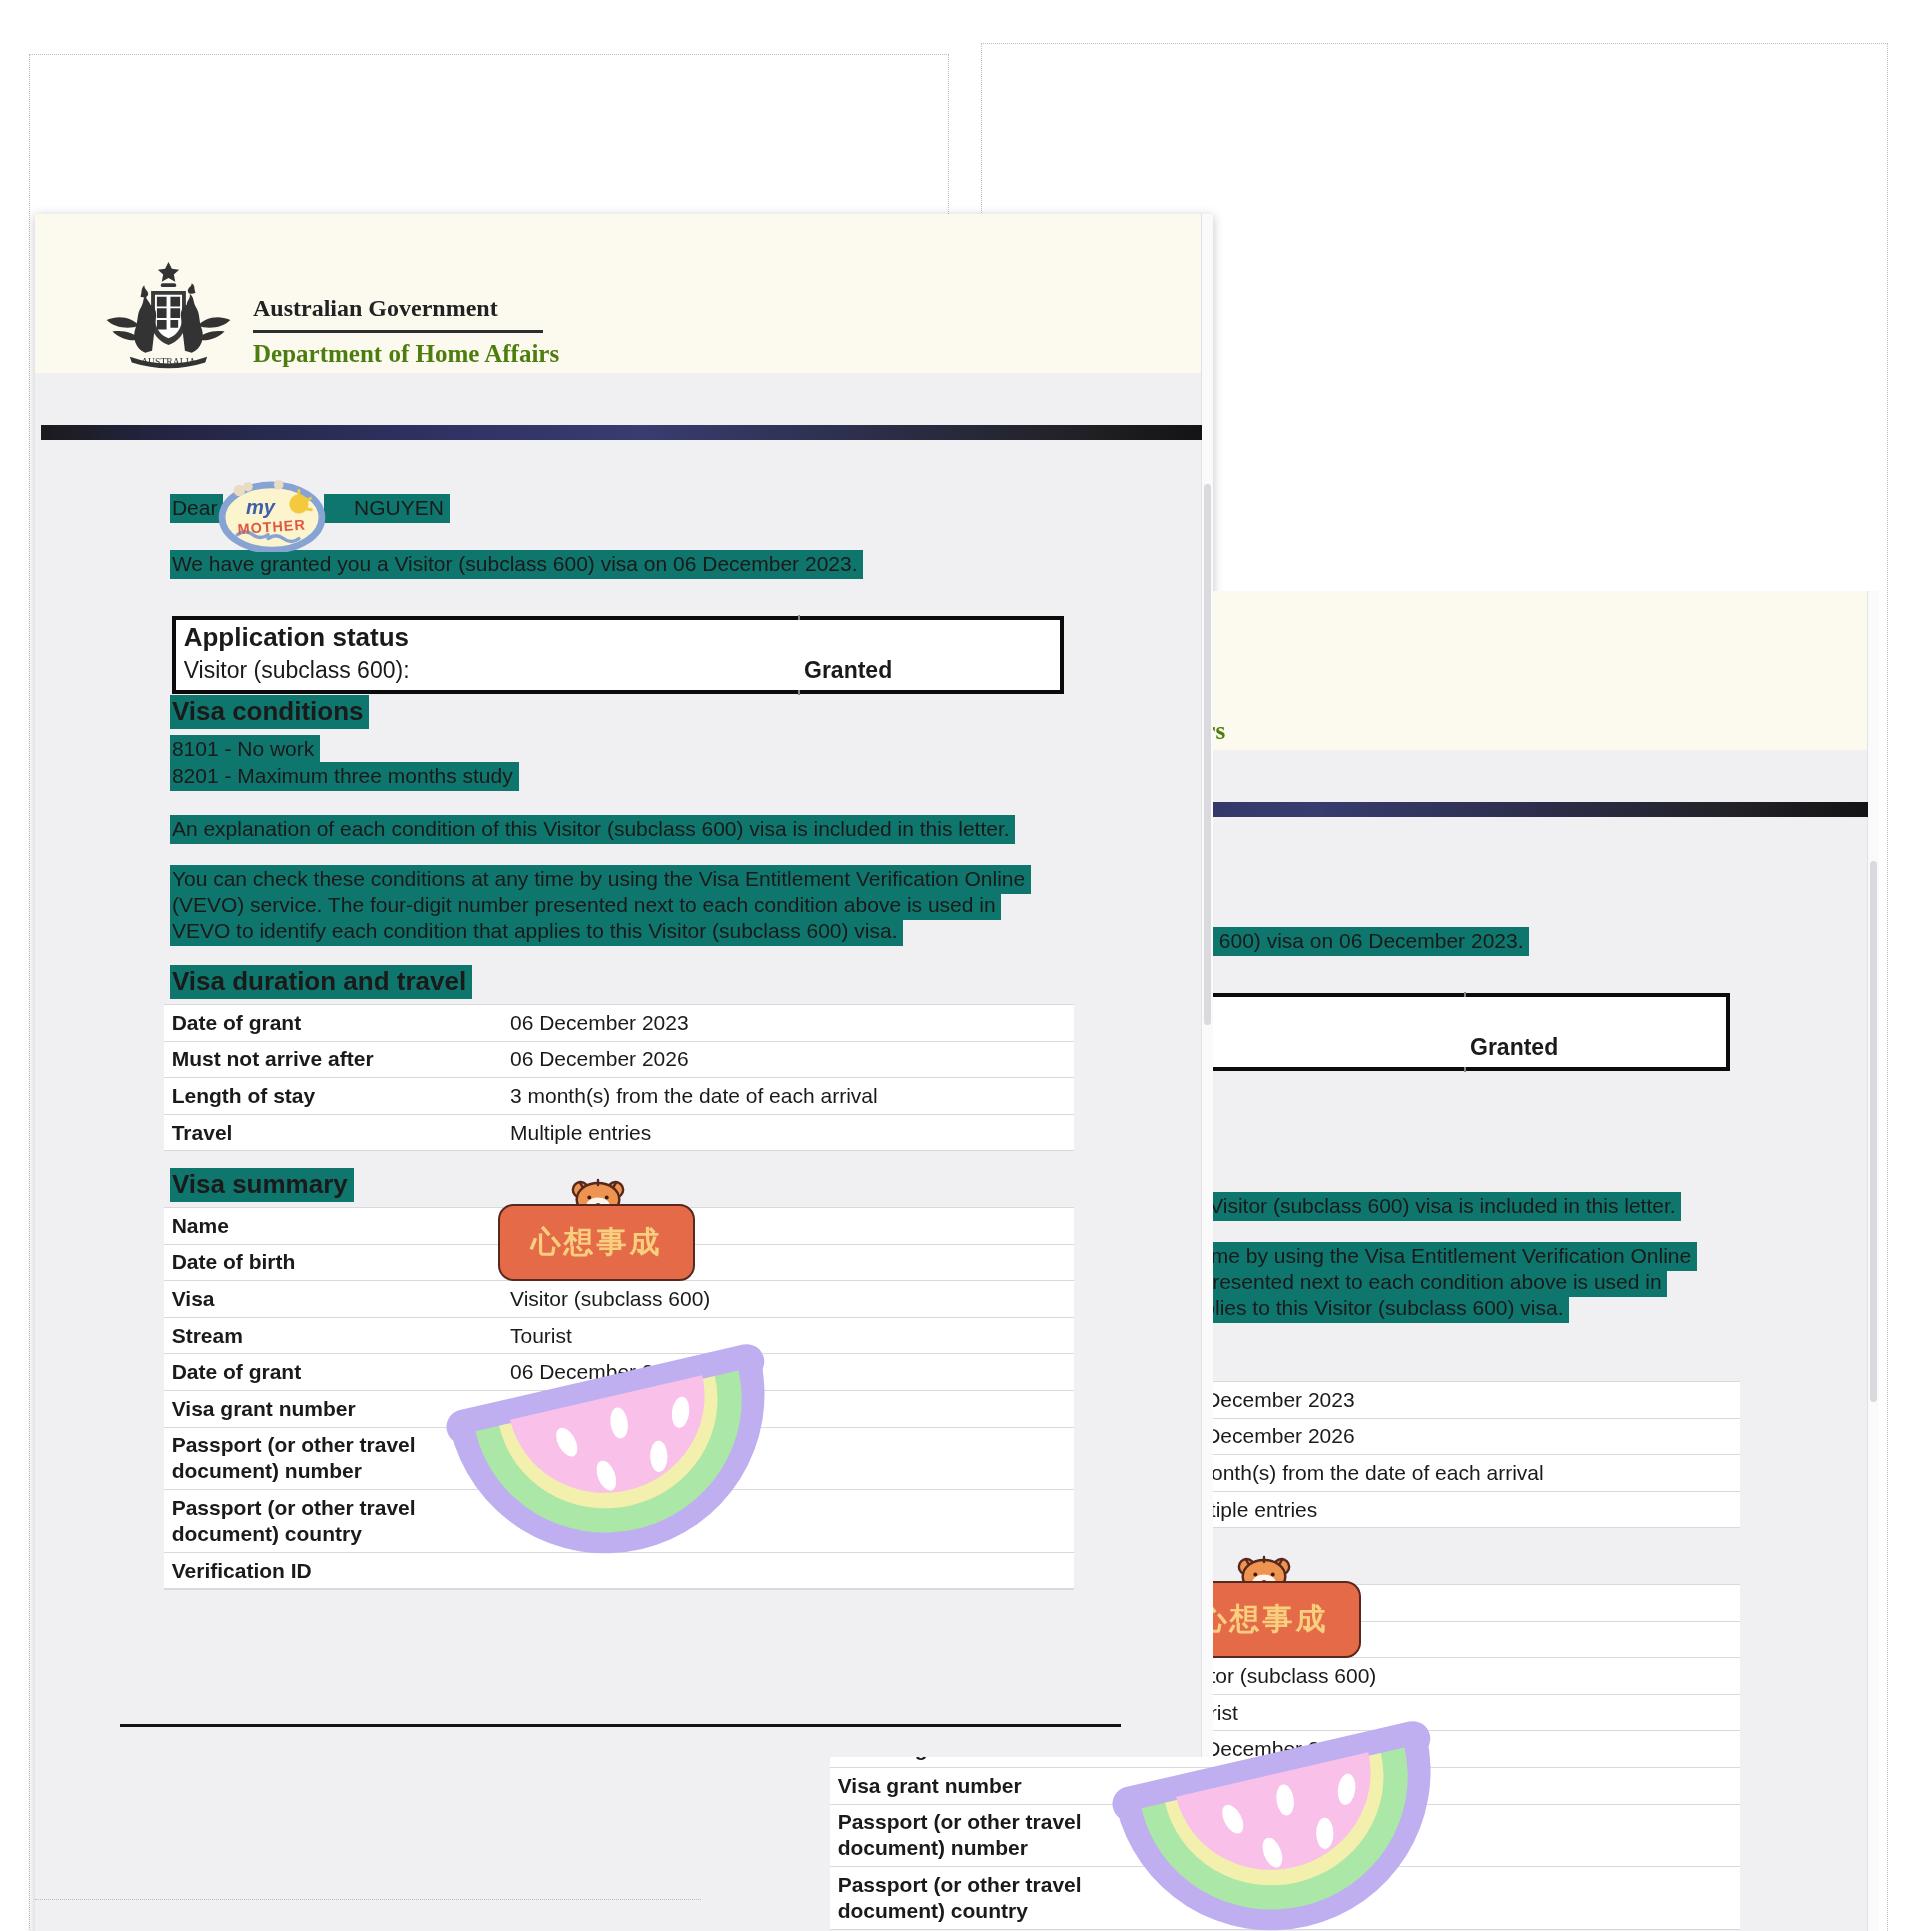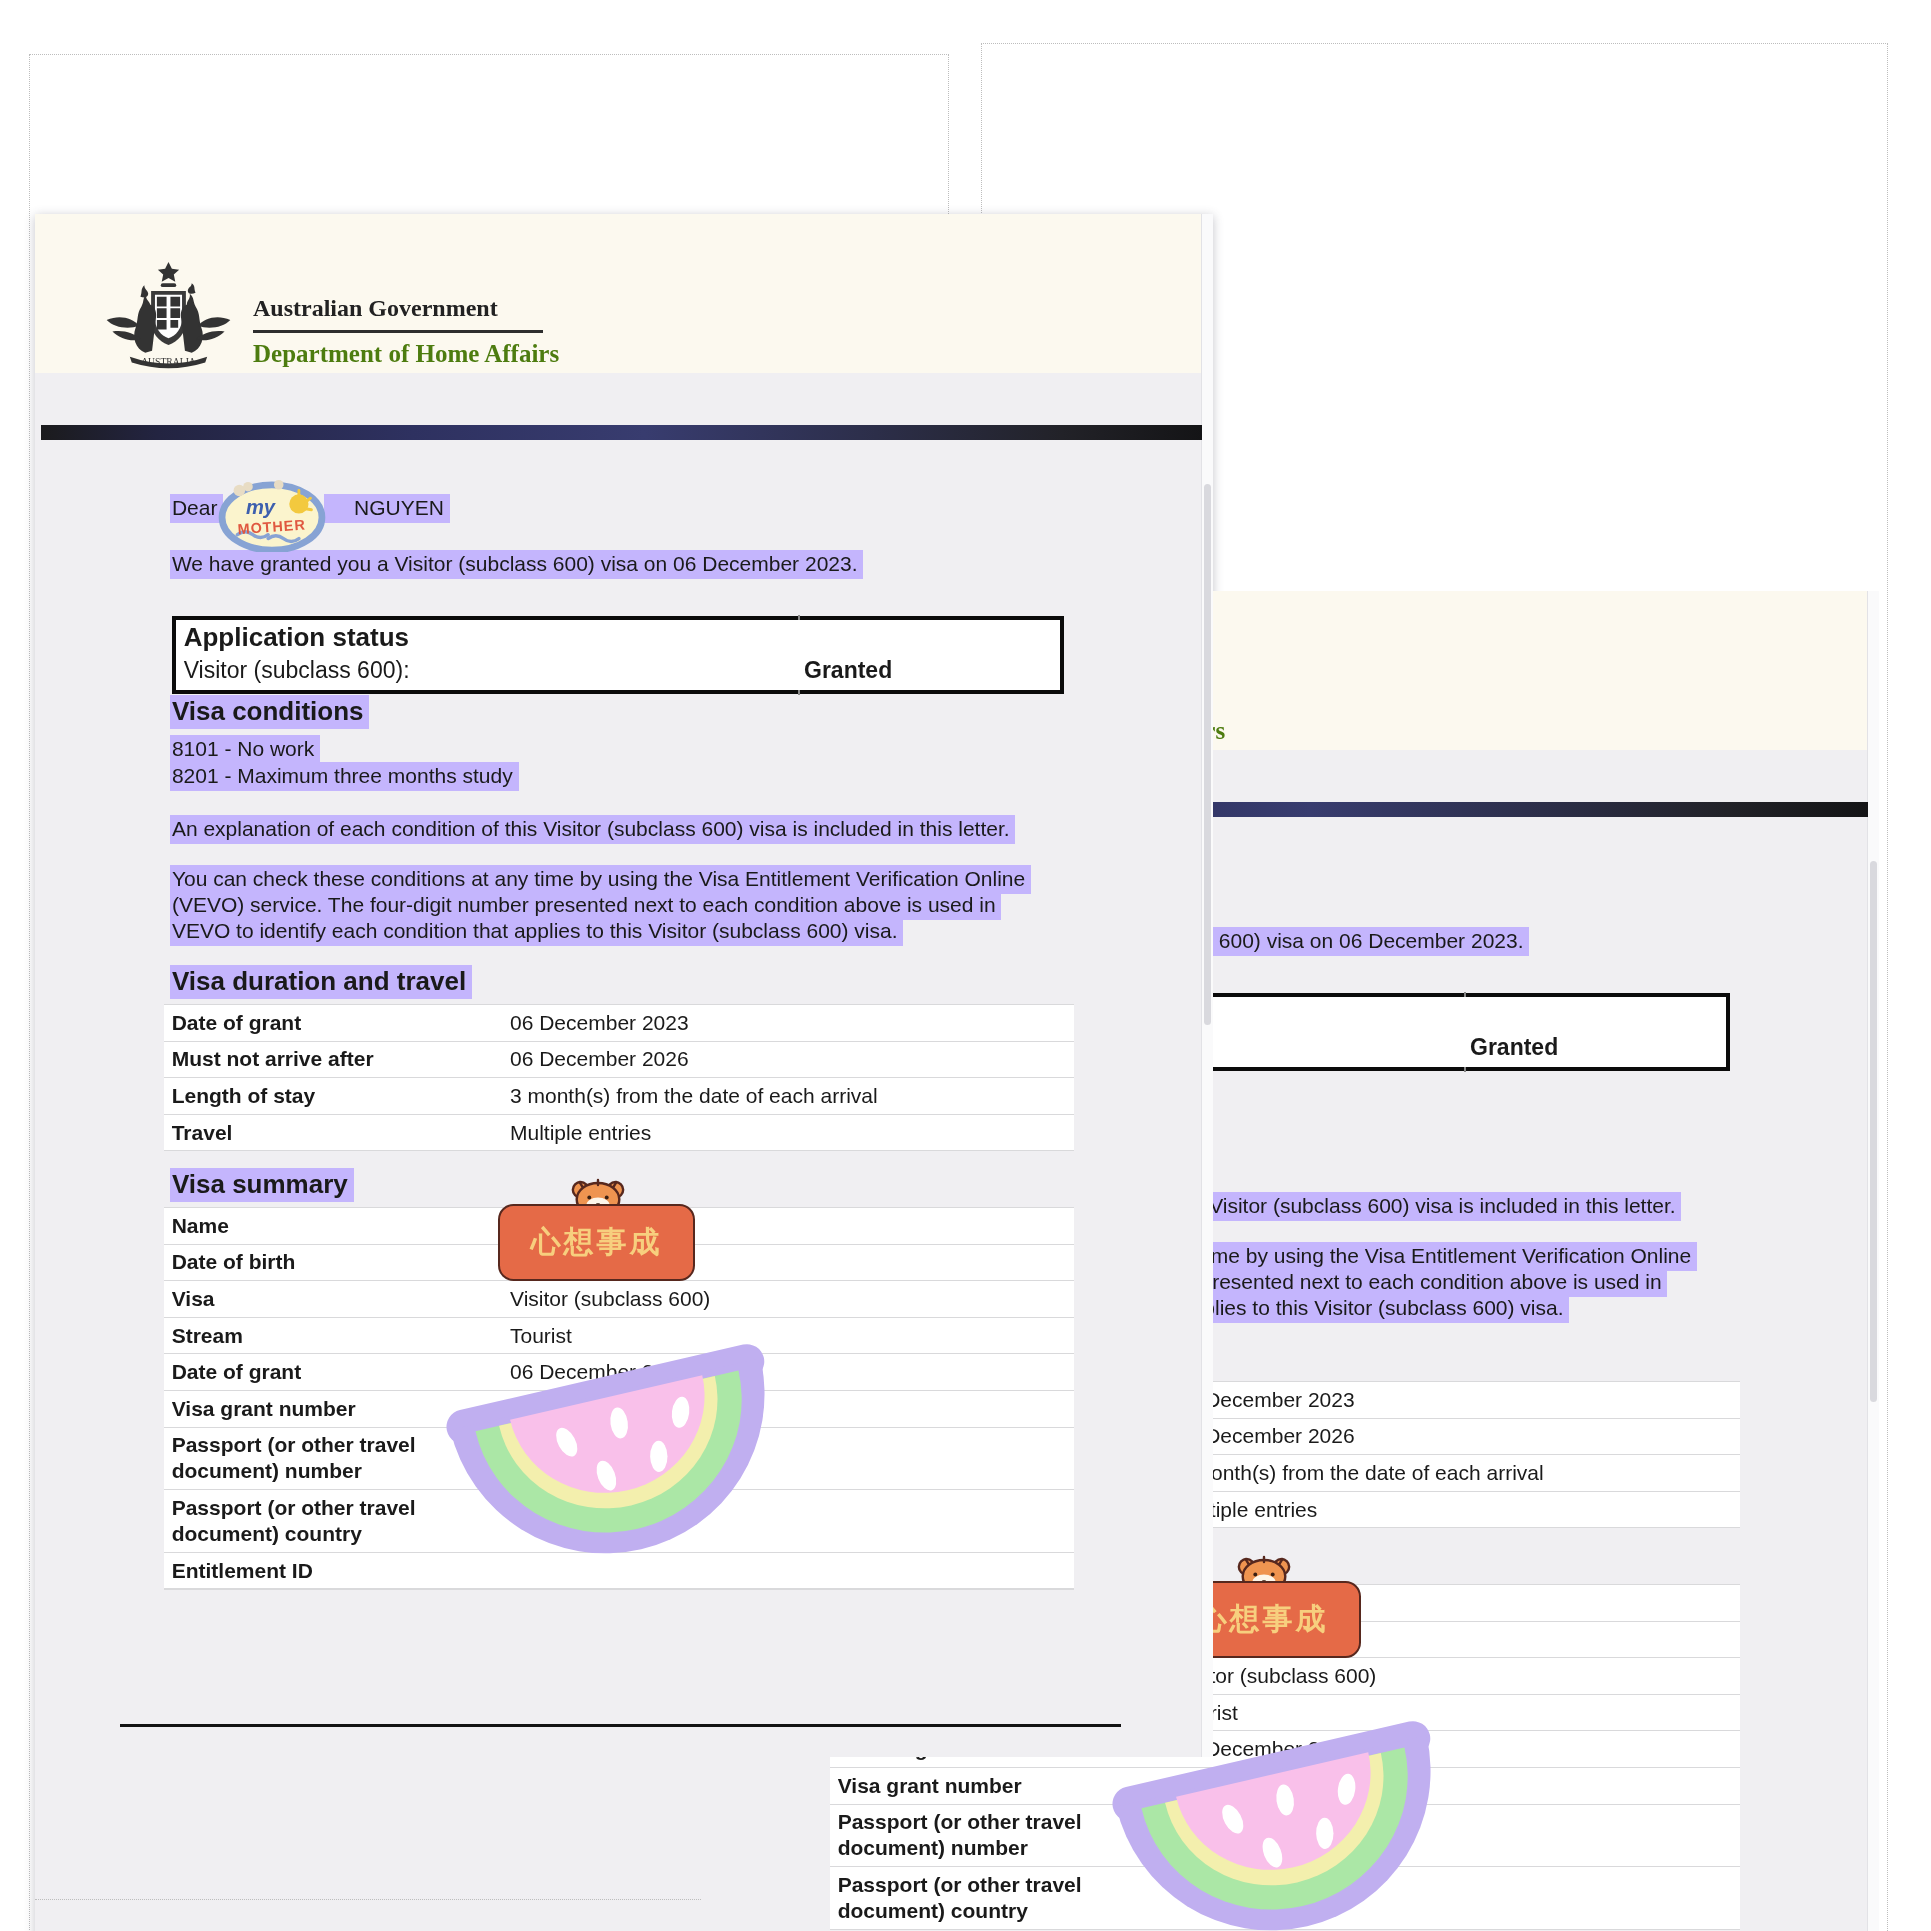--- a/index.html
+++ b/index.html
@@ -31,21 +31,21 @@
   .scroll-thumb{left:1169px;top:270px;width:6.8px;height:541px;background:#d9d9de;border-radius:3.9px;}
 
   .gov-title{left:218px;top:81px;font-family:"Liberation Serif","DejaVu Serif",serif;font-weight:bold;font-size:24px;color:#222;}
   .gov-rule{left:218px;top:116px;width:290px;height:2.9px;background:#2e2e2e;}
   .dept-title{left:218px;top:126px;font-family:"Liberation Serif","DejaVu Serif",serif;font-weight:bold;font-size:25px;color:#4d7c0f;}
   .coa{left:60px;top:46px;width:147px;height:116px;}
 
   .header-bar{left:5.8px;top:211px;width:1161px;height:14.5px;
     background:linear-gradient(90deg,#1b1b1d 0%,#232441 10%,#2e3160 32%,#383c6f 52%,#2c2e49 72%,#222228 88%,#141416 100%);}
 
-  .hl{background:#c4b5fd;display:inline-block;padding:1px 5.8px 1.9px 1.9px;}
+  .hl{background:#0f766e;display:inline-block;padding:1px 5.8px 1.9px 1.9px;}
   .textline{position:absolute;font-size:21px;line-height:26px;}
 
   .greeting{left:135px;top:280px;}
   .greeting .name{position:absolute;left:154px;top:0;padding-left:30px;}
 
   .status-box{left:137px;top:382px;width:884px;height:70px;background:#fff;border:4.8px solid #0b0b0b;margin-top:20px;}
   .status-title{position:absolute;left:7.7px;top:1.9px;font-size:26px;font-weight:bold;}
   .status-row-label{position:absolute;left:7.7px;top:37px;font-size:23px;}
   .status-row-value{position:absolute;left:628px;top:37px;font-size:23px;font-weight:bold;}
   .tick{position:absolute;left:622px;width:1.9px;height:4.8px;background:#888;}
@@ -203,21 +203,21 @@
       </div>
     <div class="vrow">
         <div class="cell-label"><span>Passport (or other travel document) number</span></div>
         <div class="cell-value"></div>
       </div>
     <div class="vrow">
         <div class="cell-label"><span>Passport (or other travel document) country</span></div>
         <div class="cell-value"></div>
       </div>
     <div class="vrow">
-        <div class="cell-label"><span>Entitlement ID</span></div>
+        <div class="cell-label"><span>Verification ID</span></div>
         <div class="cell-value"></div>
       </div>
     <div class="vrow">
       </div>
   </div>
 
   <div class="abs footer-divider"></div>
   <div class="abs page-break"></div>
 
   <svg class="sticker mother-sticker" viewBox="0 0 112 76">

